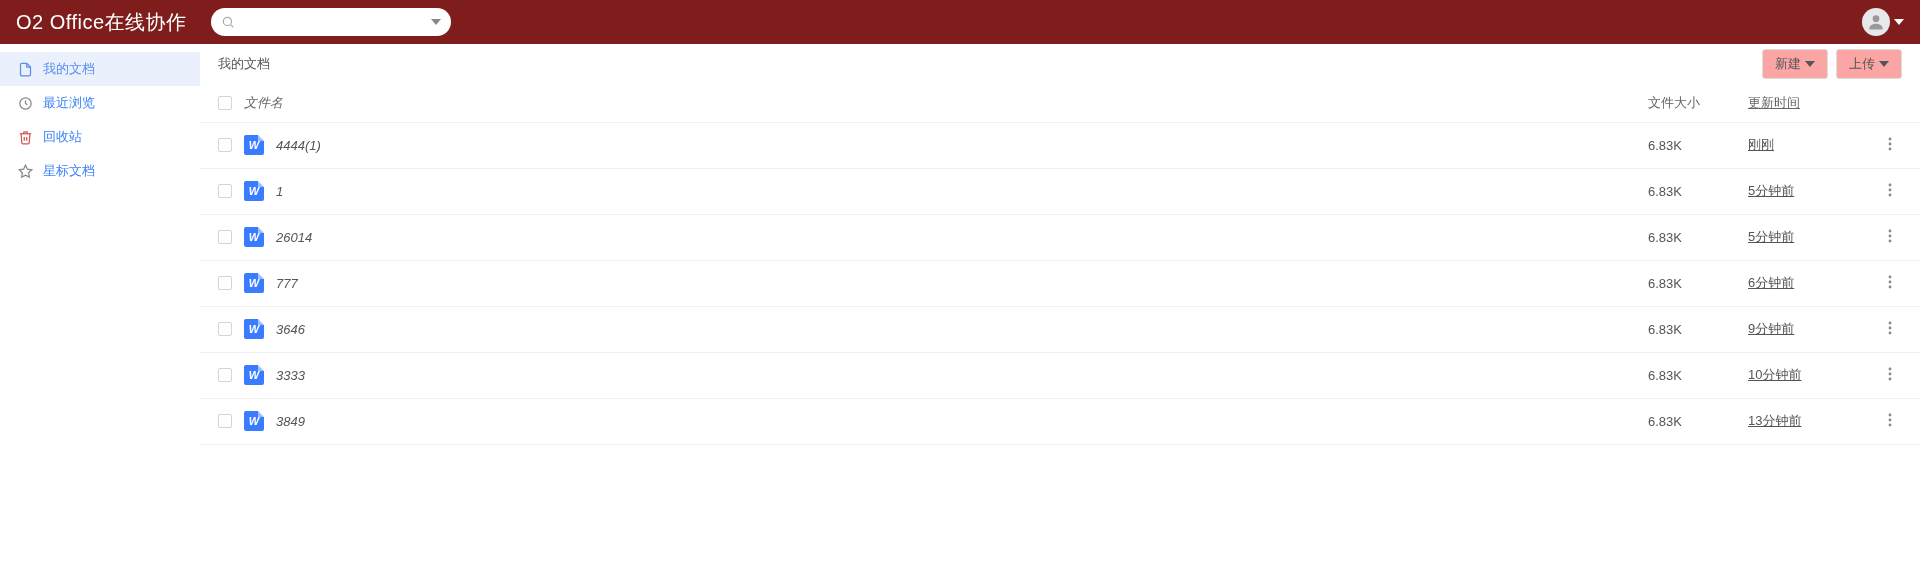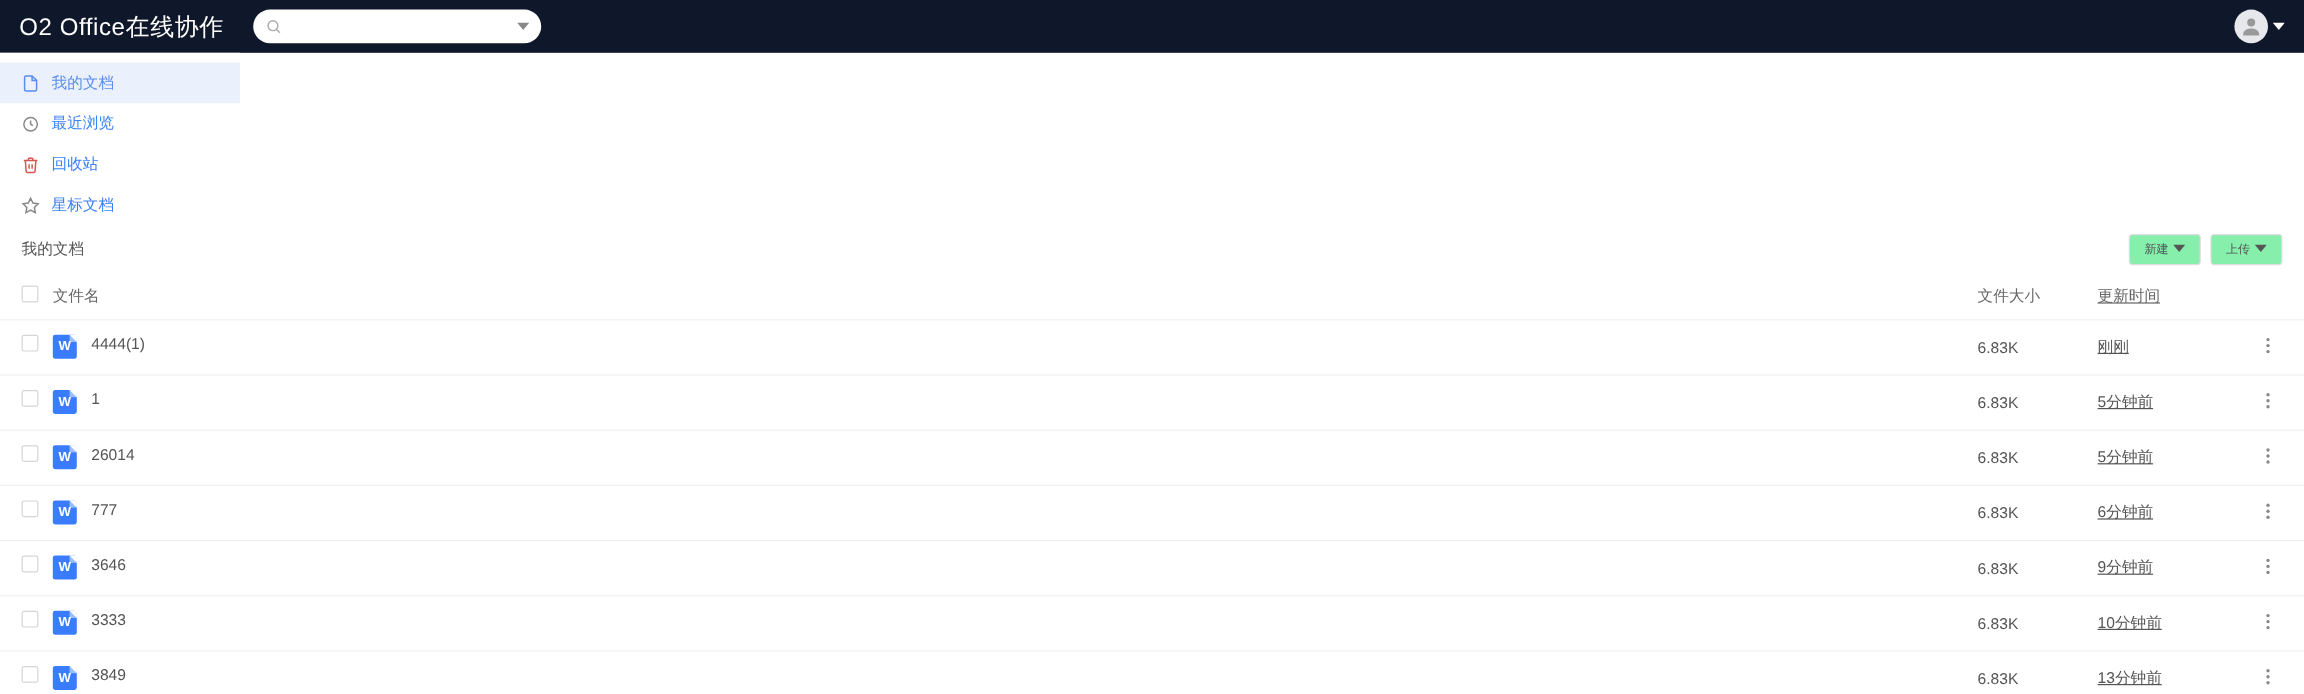--- a/index.html
+++ b/index.html
@@ -1,51 +1,51 @@
 <!DOCTYPE html>
 <html><head>
 <meta charset="utf-8">
 <style>
 * { margin: 0; padding: 0; box-sizing: border-box; }
 body { font-family: -apple-system, "Helvetica Neue", Arial, "PingFang SC", "Microsoft YaHei", sans-serif; font-size: 14px; color: #333; background: #fff; }
 
-.header { background: #0f172a; height: 44px; display: flex; align-items: center; padding: 4px 16px; color: #fff; }
+.header { background: #7f1d1d; height: 44px; display: flex; align-items: center; padding: 4px 16px; color: #fff; }
 .header-title { font-size: 20px; font-weight: 400; letter-spacing: 0.5px; }
 .search-wrap { margin-left: 24px; position: relative; width: 240px; }
 .search-input { width: 100%; height: 28px; border-radius: 14px; border: none; background: #fff; padding: 0 32px 0 32px; font-size: 13px; outline: none; }
 .search-icon { position: absolute; left: 10px; top: 50%; transform: translateY(-50%); color: #aaa; width: 14px; height: 14px; }
 .search-dd { position: absolute; right: 10px; top: 50%; transform: translateY(-50%); color: #888; cursor: pointer; }
 .header-spacer { flex: 1; }
 .avatar-wrap { display: flex; align-items: center; cursor: pointer; gap: 4px; }
 .avatar { width: 28px; height: 28px; border-radius: 50%; background: #e6e8ec; display: flex; align-items: center; justify-content: center; color: #999; }
 .avatar svg { width: 20px; height: 20px; }
 
-.layout { display: flex; height: calc(100vh - 44px); flex-direction: column; }
+.layout { display: flex; height: calc(100vh - 44px); }
 .sidebar { width: 200px; background: #fff; padding-top: 8px; }
 .side-item { display: flex; align-items: center; height: 34px; padding: 0 18px; gap: 10px; color: #3b82f6; cursor: pointer; font-size: 13px; }
 .side-item.active { background: #eaf0fc; color: #5a8dee; }
 .side-item.active .side-icon { color: #5a8dee; }
 .side-icon { width: 15px; height: 15px; color: #888; display: flex; align-items: center; justify-content: center; }
 .side-item[data-idx="4"] .side-icon { color: #d9534f; }
 
 .main { flex: 1; background: #fff; display: flex; flex-direction: column; }
 .toolbar { height: 40px; display: flex; align-items: center; padding: 0 18px; }
 .crumb { color: #555; font-size: 13px; }
 .toolbar-spacer { flex: 1; }
-.btn { border: 1px solid #ddd; background: #86efac; border-radius: 3px; padding: 5px 12px; font-size: 10px; color: #555; cursor: pointer; display: inline-flex; align-items: center; gap: 4px; margin-left: 8px; }
+.btn { border: 1px solid #ddd; background: #fca5a5; border-radius: 3px; padding: 5px 12px; font-size: 13px; color: #555; cursor: pointer; display: inline-flex; align-items: center; gap: 4px; margin-left: 8px; }
 
 .table { width: 100%; border-collapse: collapse; }
 .table th, .table td { text-align: left; font-weight: 400; padding: 0 18px; height: 46px; border-bottom: 1px solid #f0f0f0; font-size: 13px; color: #555; }
 .table th { color: #666; height: 38px; }
 .col-name { }
 .col-size { width: 100px; }
 .col-time { width: 140px; text-decoration: underline; }
 .col-actions { width: 50px; text-align: center; }
 .chk { width: 14px; height: 14px; border: 1px solid #d5d5d5; border-radius: 2px; display: inline-block; cursor: pointer; background: #fff; }
-.fname-cell { display: flex; gap: 12px; }
+.fname-cell { display: flex; align-items: center; gap: 12px; font-style: italic; }
 .fname-cell .chk { flex-shrink: 0; }
 .doc-icon { width: 20px; height: 20px; background: #3a7cff; border-radius: 2px; display: flex; align-items: center; justify-content: center; color: #fff; font-size: 11px; font-weight: bold; position: relative; flex-shrink: 0; }
 .doc-icon::before { content: ""; position: absolute; top: 0; right: 0; border-left: 6px solid rgba(255,255,255,0.5); border-top: 6px solid #fff; }
 .more { cursor: pointer; color: #888; display: inline-flex; }
 .caret-down { display: inline-block; }
 .caret-down svg { width: 10px; height: 10px; }
 </style>
 </head>
 <body>
 

